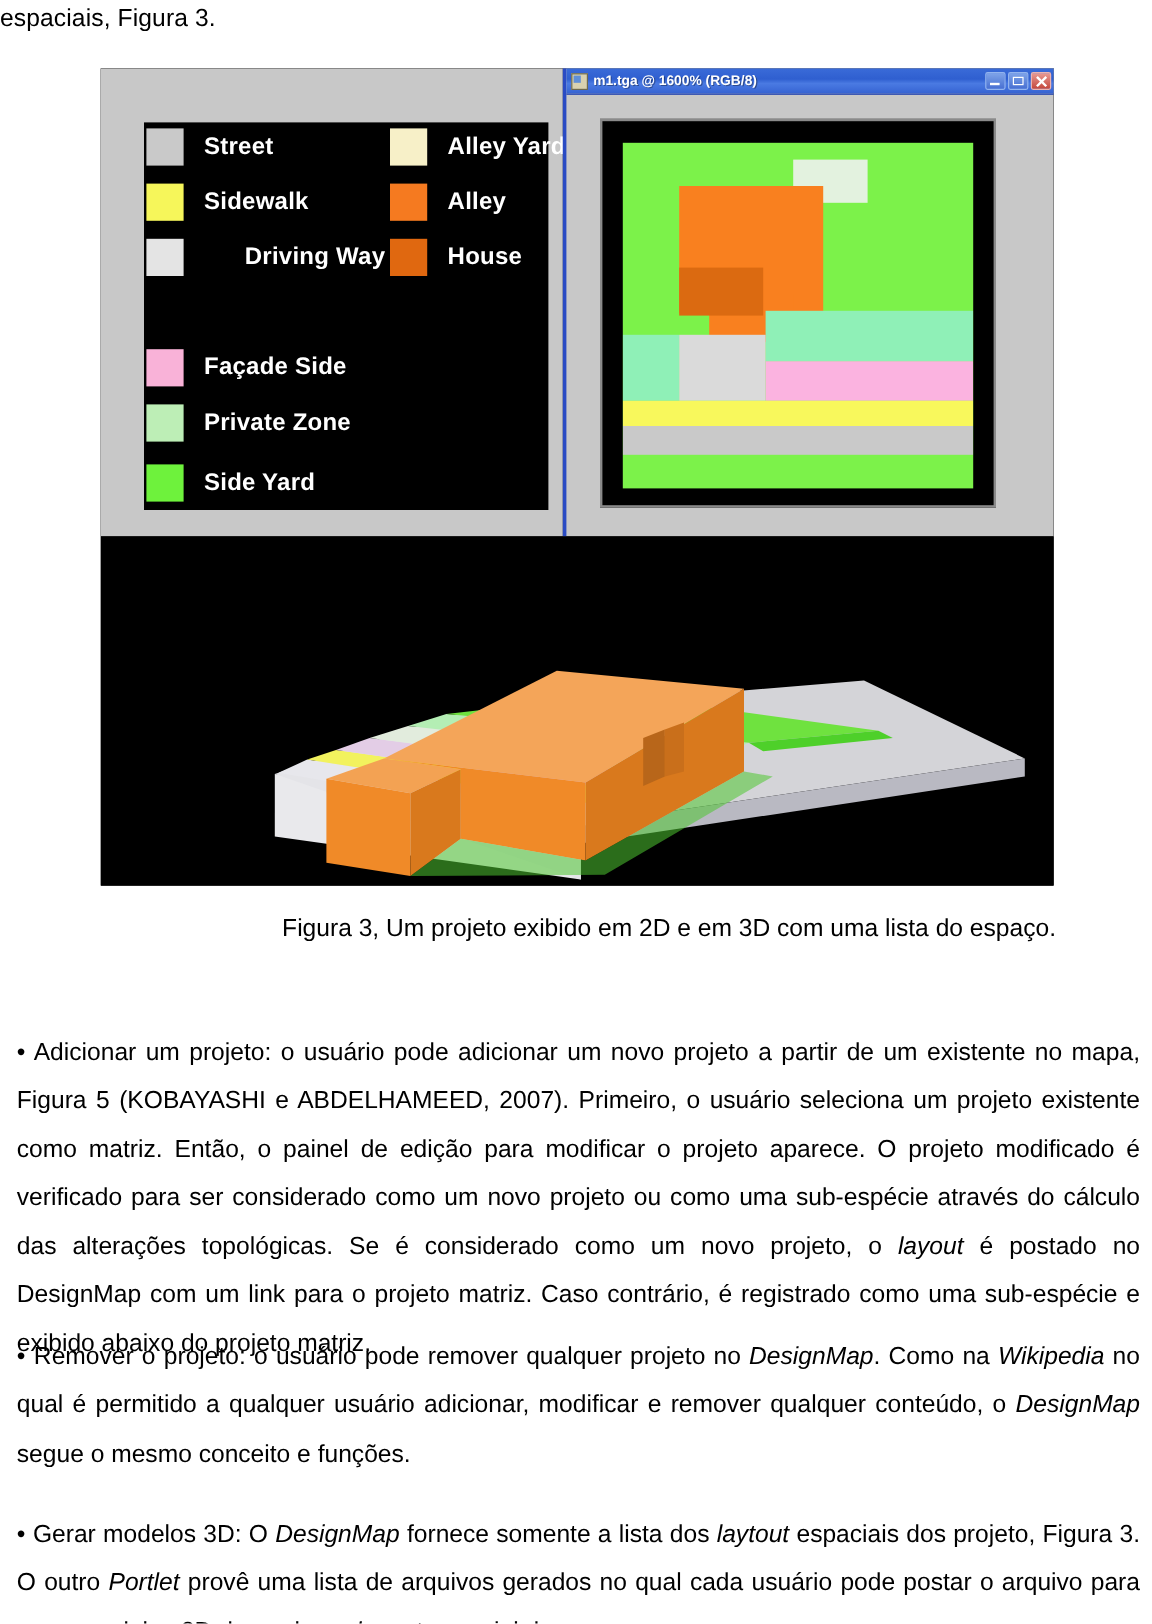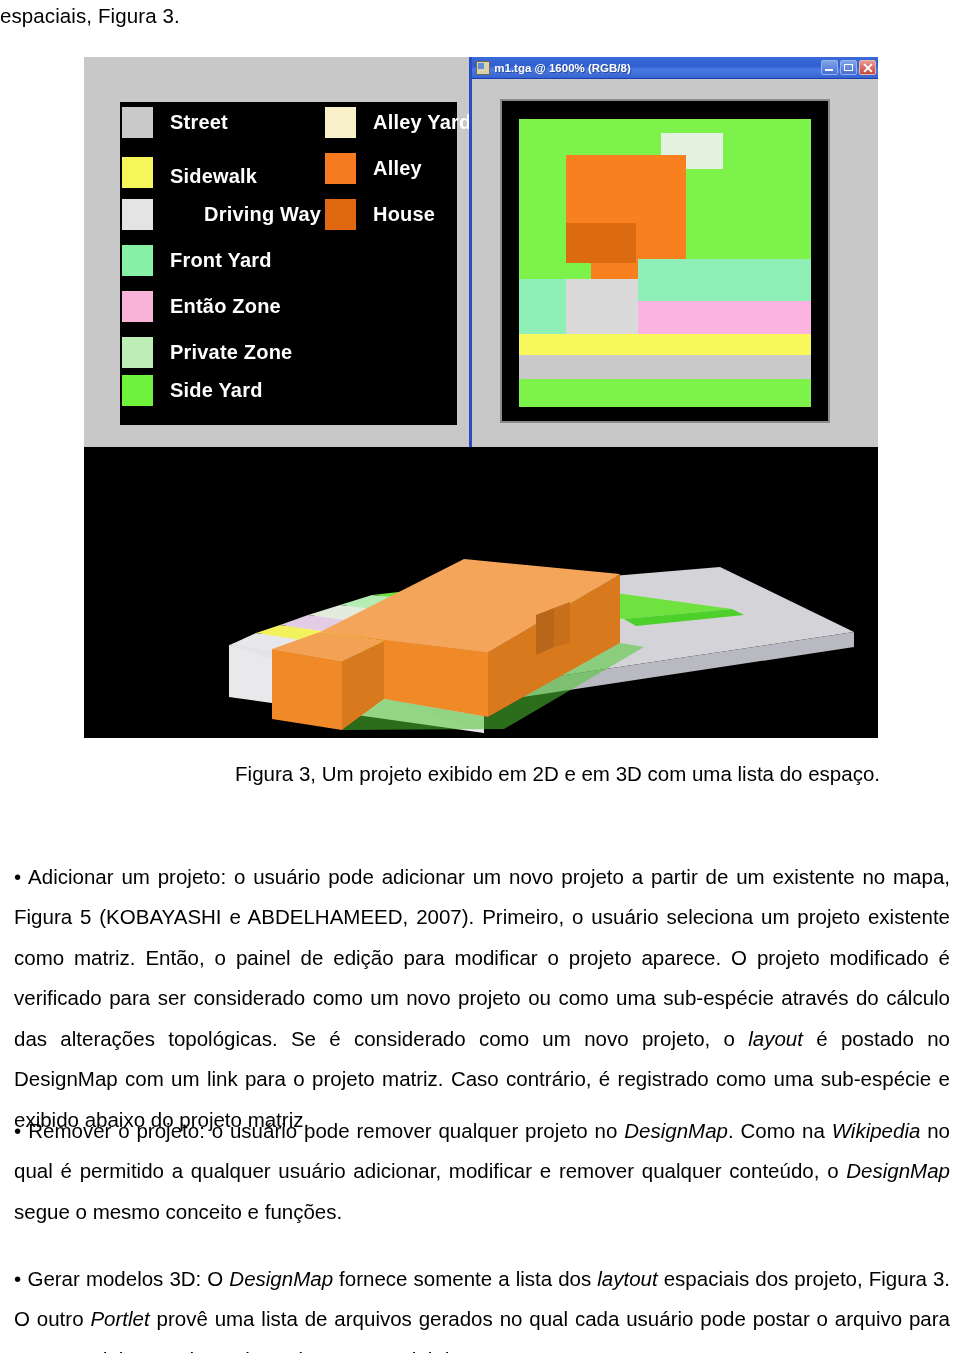--- a/index.html
+++ b/index.html
@@ -216,41 +216,37 @@
   <div class="ps-windows">
 
     <div class="ps-window left">
 
       <div class="legend-canvas">
 
         <div class="legend-row col-left" style="top:0px;">
           <span class="swatch" style="background:#c9c9c9"></span>
           <span class="legend-label">Street</span>
         </div>
-        <div class="legend-row col-left" style="top:46px;align-items:flex-end;">
+        <div class="legend-row col-left" style="top:46px;">
           <span class="swatch" style="background:#f6f65a"></span>
           <span class="legend-label">Sidewalk</span>
         </div>
         <div class="legend-row col-left" style="top:92px;gap:34px;">
           <span class="swatch" style="background:#e4e4e4"></span>
           <span class="legend-label">Driving Way</span>
         </div>
-        <div class="legend-row col-left" style="top:138px;">
-          <span class="swatch" style="background:#86f0a6"></span>
-          <span class="legend-label">Front Yard</span>
-        </div>
         <div class="legend-row col-left" style="top:184px;">
           <span class="swatch" style="background:#f9b2d8"></span>
-          <span class="legend-label">Então Zone</span>
+          <span class="legend-label">Façade Side</span>
         </div>
         <div class="legend-row col-left" style="top:230px;text-align:center;">
           <span class="swatch" style="background:#bdeeb6"></span>
           <span class="legend-label">Private Zone</span>
         </div>
-        <div class="legend-row col-left" style="top:268px;">
+        <div class="legend-row col-left" style="top:280px;">
           <span class="swatch" style="background:#6ef23c"></span>
           <span class="legend-label">Side Yard</span>
         </div>
 
         <div class="legend-row col-right" style="top:0px;">
           <span class="swatch" style="background:#f7f0c8"></span>
           <span class="legend-label">Alley Yard</span>
         </div>
         <div class="legend-row col-right" style="top:46px;">
           <span class="swatch" style="background:#f57a20"></span>

